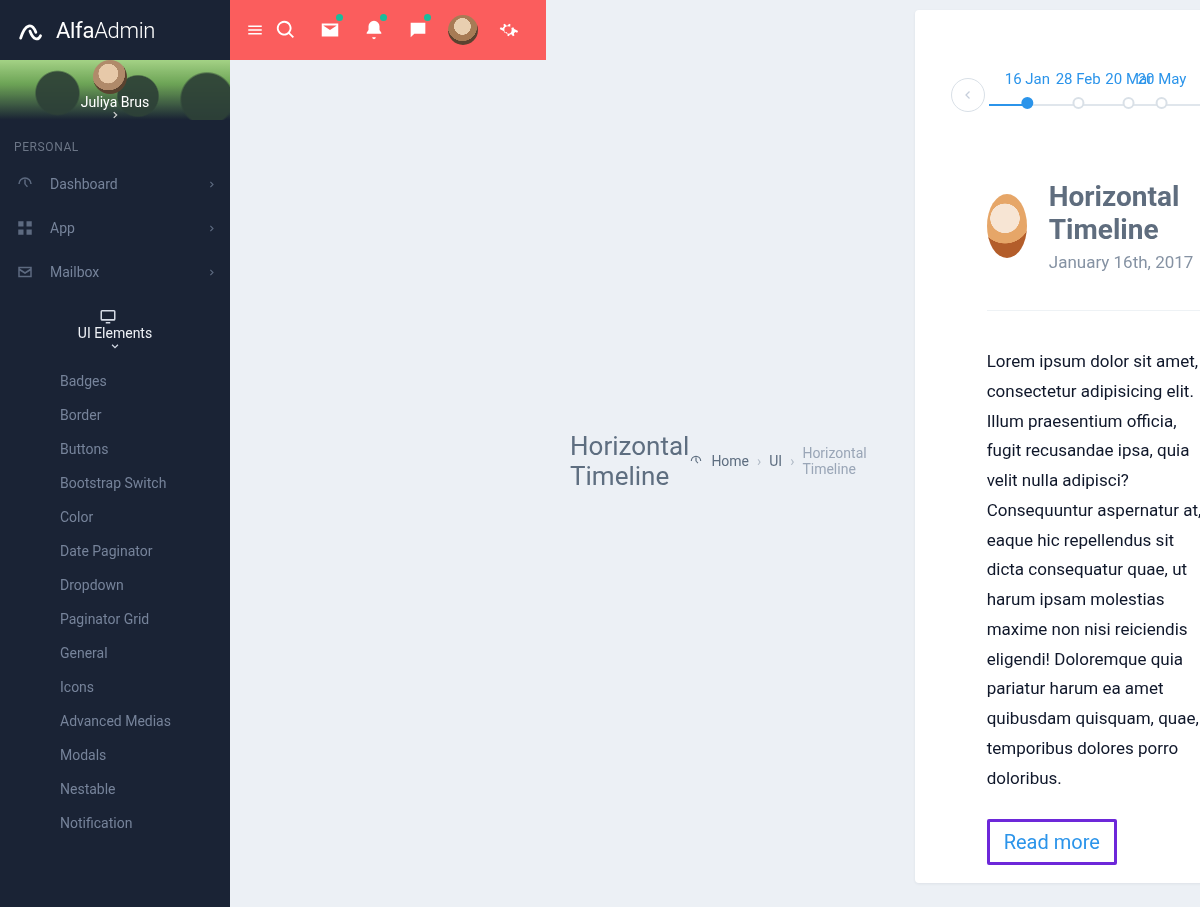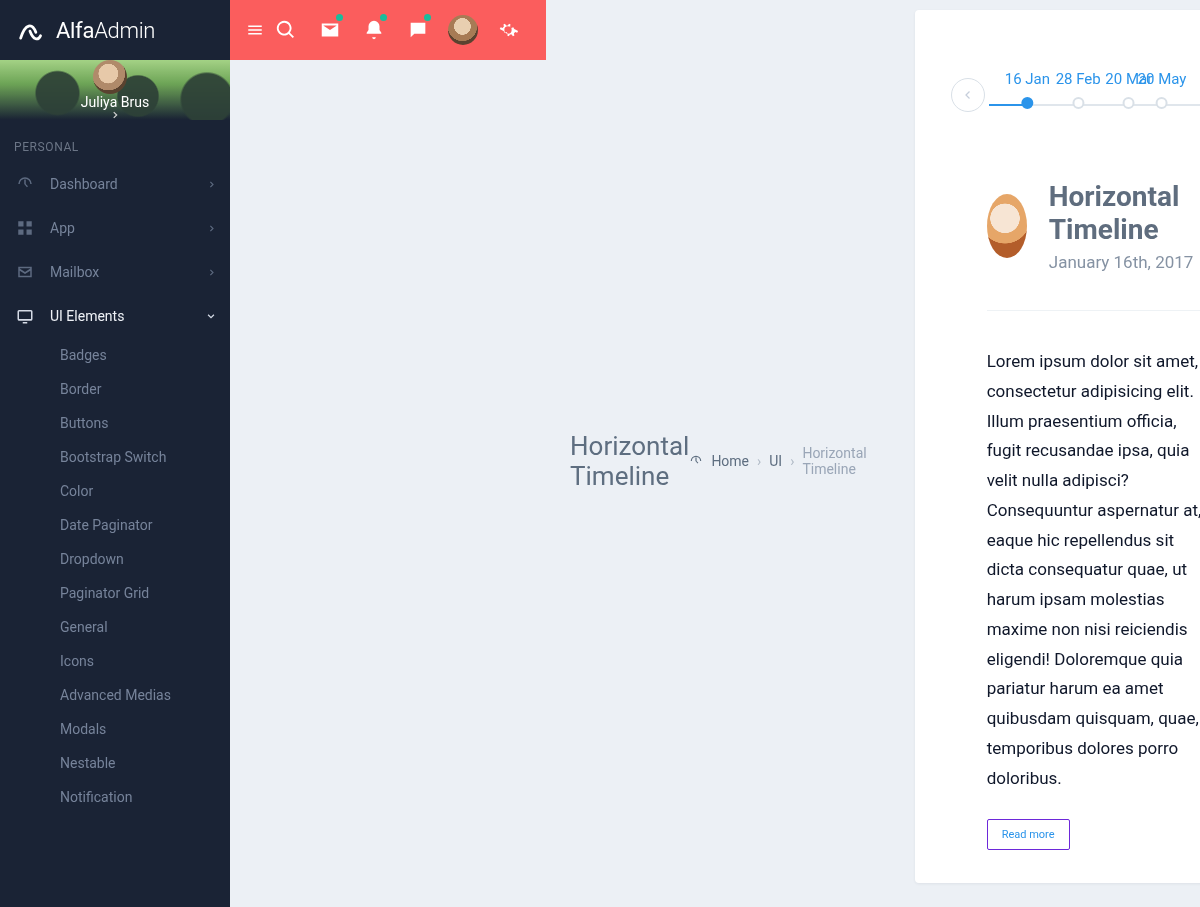--- a/index.html
+++ b/index.html
@@ -21,21 +21,21 @@
      linear-gradient(180deg,#a8d58c 0%, #6fa858 40%, #1a2335 100%);
      opacity:.9;}
   .user-block > * { position:relative; z-index:1; }
   .user-avatar { width: 34px; height: 34px; border-radius: 50%; background: radial-gradient(circle at 45% 40%,#e7c9a9 0 35%,#b08a6a 36% 60%, #5a422f 61% 100%); margin-right: 10px; }
   .user-name { flex: 1; font-size: 14px; font-weight: 400; }
   .user-caret { color: #d0d0d0; }
 
   .nav-section-title { padding: 20px 14px 8px; font-size: 12px; letter-spacing: 0.6px; color: #6b7586; }
   .nav-list { list-style: none; }
   .nav-item { display: flex; align-items: center; padding: 13px 14px; font-size: 14px; color: #76839a; cursor: pointer; }
-  .nav-item.active { color: #eef1f6; }
+  .nav-item.active { color: #eef1f6; flex-direction: column; }
   .nav-item .nav-icon { width: 22px; display:inline-flex; justify-content:center; color:#5d6a80; margin-right: 14px; }
   .nav-item.active .nav-icon { color:#d5dbe6; }
   .nav-item .nav-label { flex: 1; }
   .nav-item .nav-caret { color:#5d6a80; }
   .nav-item.active .nav-caret { color:#d5dbe6; }
   .subnav { list-style: none; padding-left: 60px; }
   .subnav li { padding: 9px 0; font-size: 14px; color: #76839a; cursor: pointer; }
 
   
   .main { flex: 1; display: flex; flex-direction: row; }
@@ -70,21 +70,21 @@
   .tl-stop-dot { width:12px; height:12px; border-radius:50%; margin: 9px auto 0; background:#fff; border:2px solid #d9e0e7; }
   .tl-stop.active .tl-stop-dot { background:#2b94ea; border-color:#2b94ea; }
 
   
   .tl-content { padding: 60px 36px 0; }
   .tl-head { display:flex; align-items:center; gap:22px; padding-bottom: 38px; border-bottom:1px solid #eef2f5; }
   .tl-avatar { width:64px; height:64px; border-radius:50%; background: radial-gradient(circle at 45% 38%, #f7e5d4 0 32%, #e6a668 33% 55%, #b35d2a 56% 100%); }
   .tl-title { font-size:28px; font-weight:700; color:#5f6d7e; }
   .tl-date { font-size:17px; color:#8592a3; margin-top:6px; }
   .tl-body { padding-top: 36px; font-size:17px; line-height:1.75; color:#0f172a; }
-  .read-more { display:inline-block; margin-top:26px; border:1px solid #6d28d9; color:#2b94ea; padding:8px 14px; font-size:11px; cursor:pointer; border-radius:2px; }
+  .read-more { display:inline-block; margin-top:26px; border:3px solid #6d28d9; color:#2b94ea; padding:8px 14px; font-size:20px; cursor:pointer; border-radius:2px; }
 
   svg { display:block; }
 </style>
 </head>
 <body>
 
 <div class="app">
   <aside class="sidebar">
     <div class="logo-block">
       <span class="logo-mark">

